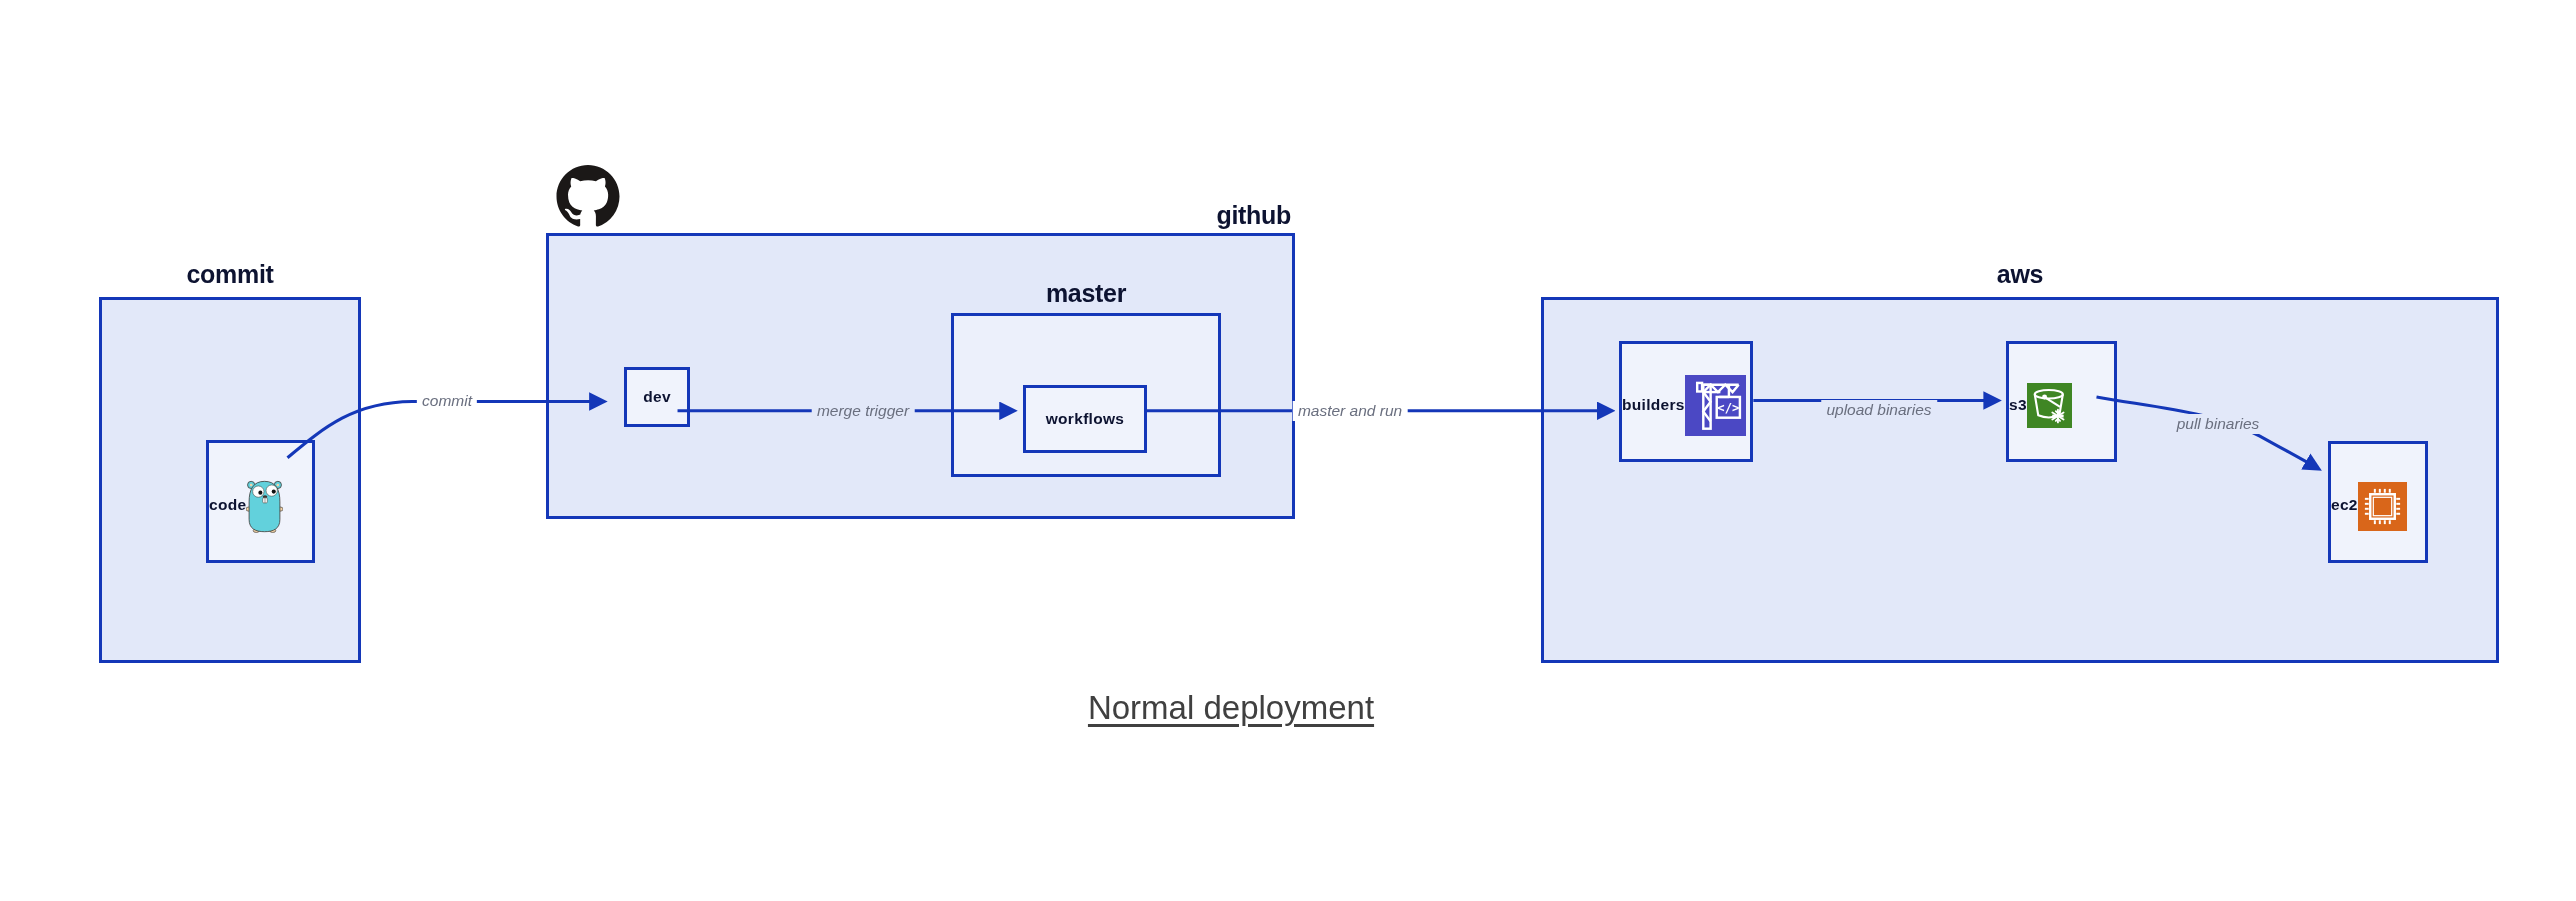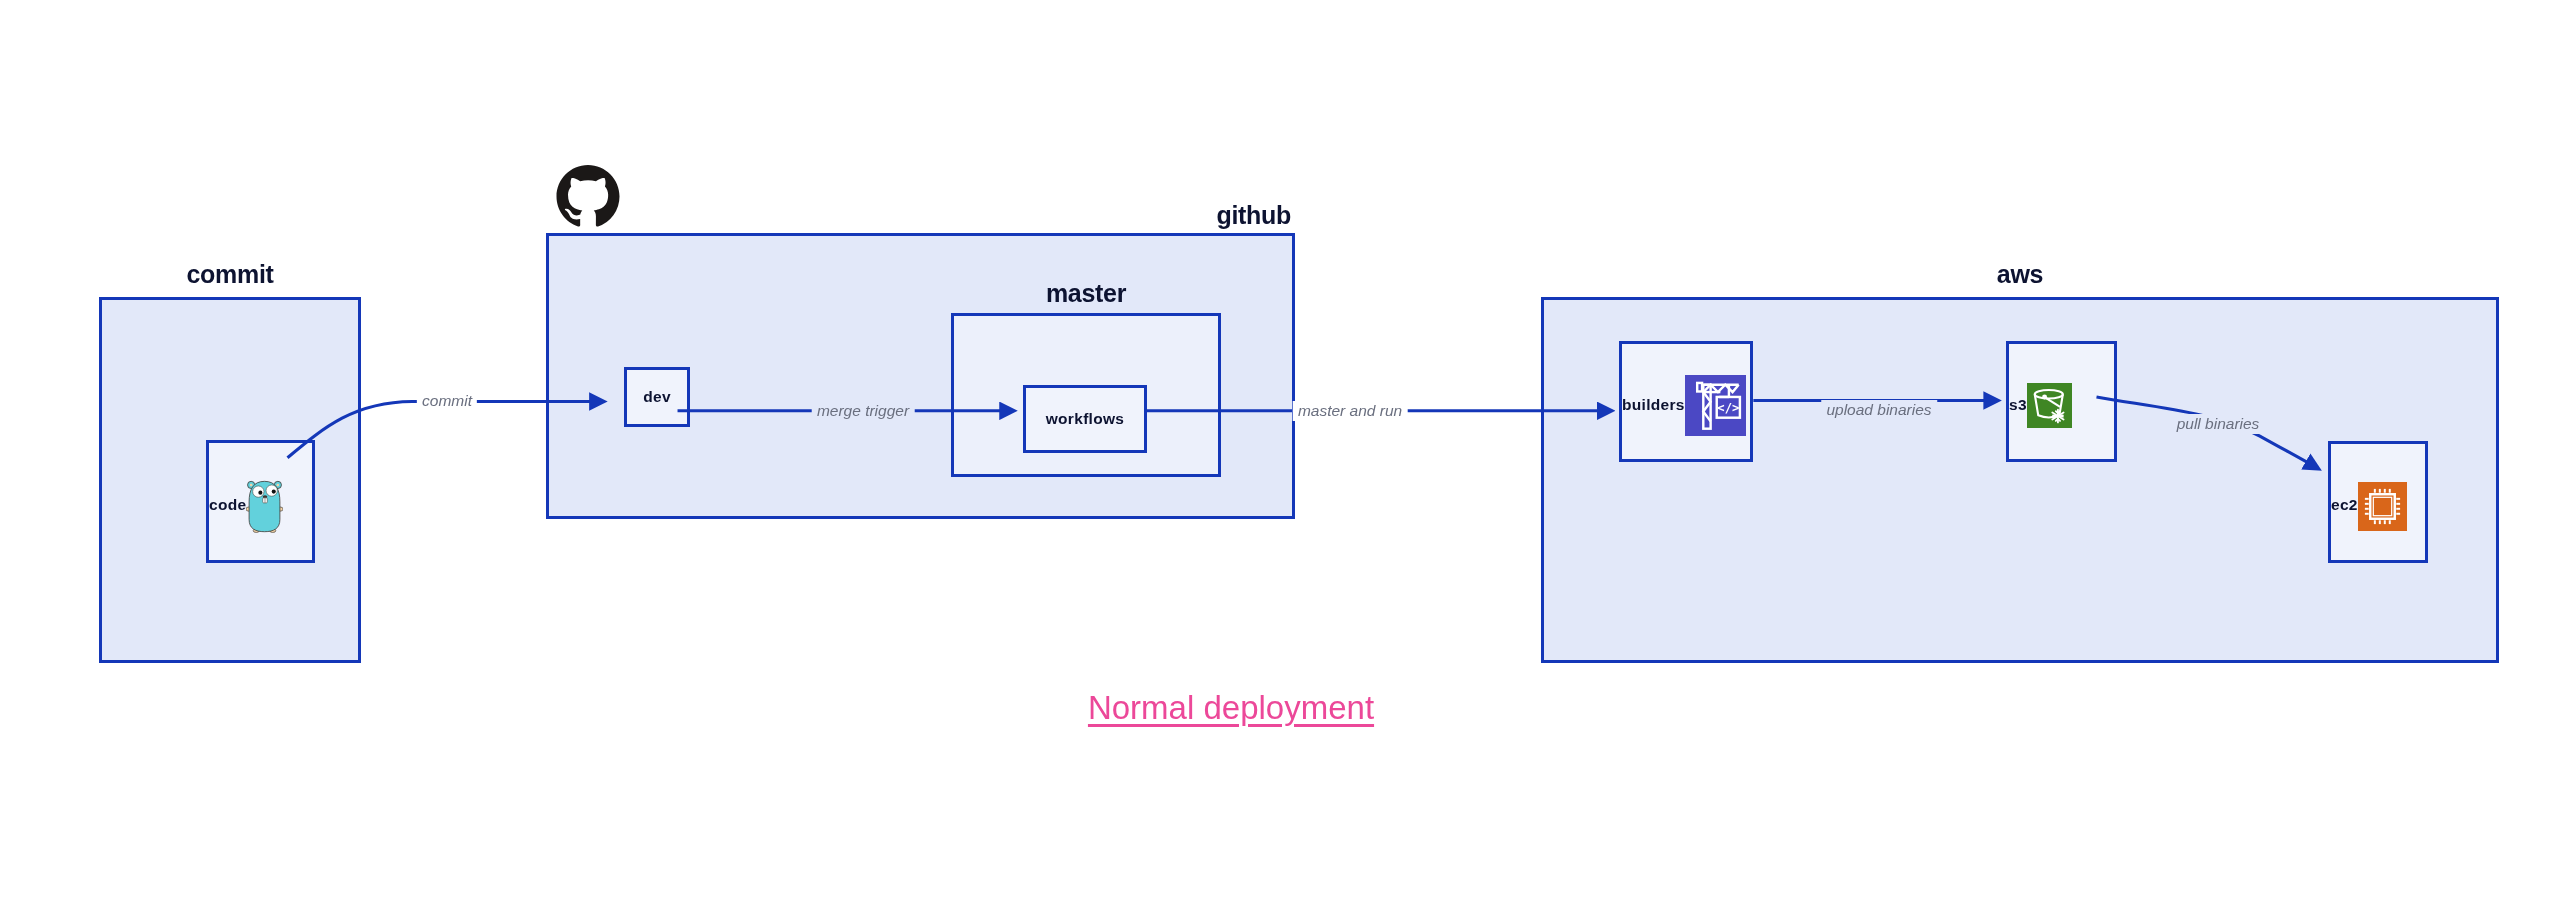--- a/index.html
+++ b/index.html
@@ -56,21 +56,21 @@
   }
   .bg-white{background:#ffffff;}
   .bg-tint{background:#E2E8F9;}
   .icon-tile{margin-top:8.2px;}
   #edge-layer{position:absolute;left:0;top:0;z-index:5;pointer-events:none;}
   .title{
     position:absolute;
     left:1231px;top:689px;
     transform:translateX(-50%);
     font-size:33px;
-    color:#ec4899;
+    color:#404040;
     white-space:nowrap;
     text-decoration:underline;
     text-decoration-thickness:2.6px;
     text-underline-offset:5.2px;
   }
 </style>
 </head>
 <body>
 
 <div id="canvas">

